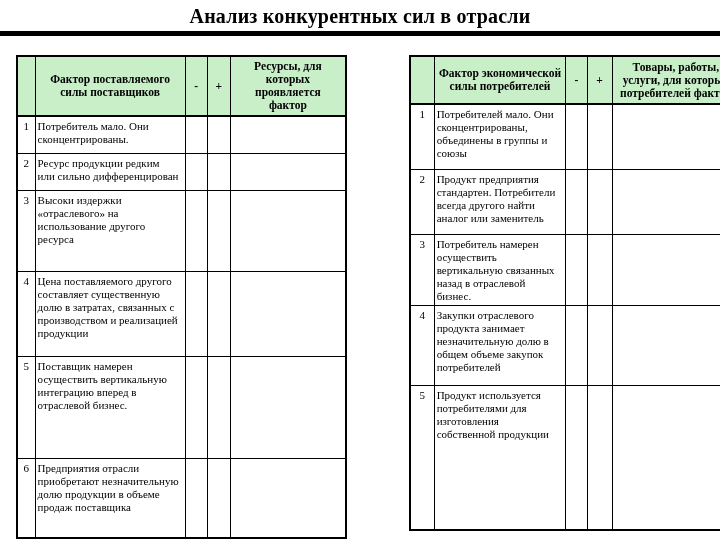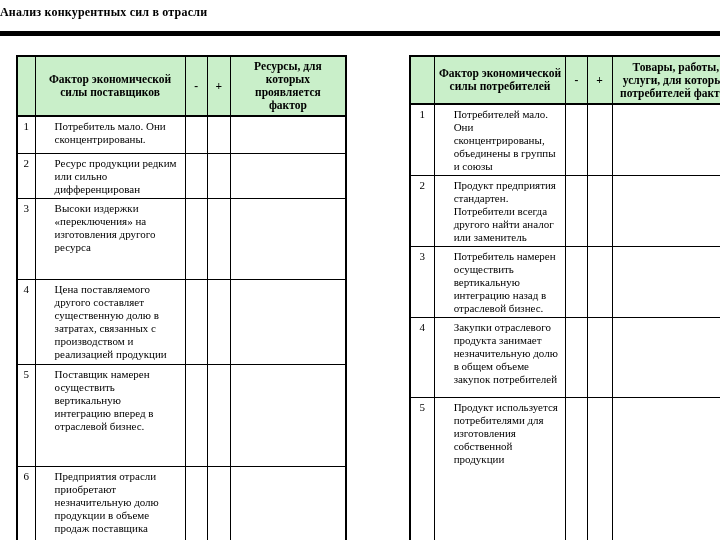--- a/index.html
+++ b/index.html
@@ -13,21 +13,21 @@
   body {
     width: 720px; height: 540px;
     background: var(--background);
     font-family: "Liberation Serif", serif;
     color: var(--text);
     position: relative;
     overflow: hidden;
   }
   .title {
     position: absolute; top: 5px; left: 0; width: 720px;
-    font-weight: bold; font-size: 12px;
+    text-align: center; font-weight: bold; font-size: 20px;
     letter-spacing: 0.2px;
   }
   .rule {
     position: absolute; top: 31px; left: 0; width: 720px; height: 5px;
     background: var(--border);
   }
   table.tbl {
     position: absolute; top: 55px;
     border-collapse: collapse; table-layout: fixed;
     border: 2px solid var(--border);
@@ -41,21 +41,21 @@
   .tbl thead tr { border-bottom: 2px solid var(--border); }
   .tbl th {
     background: var(--header_bg);
     font-weight: bold; font-size: 11.5px; line-height: 13px;
     text-align: center; vertical-align: middle;
     padding: 3px 4px;
   }
   .tbl td {
     font-size: 11px; line-height: 13px;
     vertical-align: top; text-align: left;
-    padding: 3px 5px 2px 19px;
+    padding: 3px 5px 2px 2px;
     background: #ffffff;
   }
   .tbl td.num { text-align: center; padding: 3px 1px; }
 </style>
 </head>
 <body>
 
 <div class="title">Анализ конкурентных сил в отрасли</div>
 <div class="rule"></div>
 
@@ -63,21 +63,21 @@
   <colgroup>
     <col style="width:18px">
       <col style="width:149px">
       <col style="width:22px">
       <col style="width:23px">
       <col style="width:115px">
   </colgroup>
   <thead>
     <tr style="height:48px">
       <th></th>
-      <th>Фактор экономической силы поставщиков</th>
+      <th>Фактор поставляемого силы поставщиков</th>
       <th>-</th>
       <th>+</th>
       <th>Ресурсы, для которых проявляется фактор</th>
     </tr>
   </thead>
   <tbody>
     <tr style="height:37px">
       <td class="num">1</td>
       <td>Потребитель мало. Они сконцентрированы.</td>
       <td></td>
@@ -86,21 +86,21 @@
     </tr>
     <tr style="height:37px">
       <td class="num">2</td>
       <td>Ресурс продукции редким или сильно дифференцирован</td>
       <td></td>
       <td></td>
       <td></td>
     </tr>
     <tr style="height:81px">
       <td class="num">3</td>
-      <td>Высоки издержки «переключения» на изготовления другого ресурса</td>
+      <td>Высоки издержки «отраслевого» на использование другого ресурса</td>
       <td></td>
       <td></td>
       <td></td>
     </tr>
     <tr style="height:85px">
       <td class="num">4</td>
       <td>Цена поставляемого другого составляет существенную долю в затратах, связанных с производством и реализацией продукции</td>
       <td></td>
       <td></td>
       <td></td>
@@ -149,21 +149,21 @@
     </tr>
     <tr style="height:65px">
       <td class="num">2</td>
       <td>Продукт предприятия стандартен. Потребители всегда другого найти аналог или заменитель</td>
       <td></td>
       <td></td>
       <td></td>
     </tr>
     <tr style="height:67px">
       <td class="num">3</td>
-      <td>Потребитель намерен осуществить вертикальную интеграцию назад в отраслевой бизнес.</td>
+      <td>Потребитель намерен осуществить вертикальную связанных назад в отраслевой бизнес.</td>
       <td></td>
       <td></td>
       <td></td>
     </tr>
     <tr style="height:80px">
       <td class="num">4</td>
       <td>Закупки отраслевого продукта занимает незначительную долю в общем объеме закупок потребителей</td>
       <td></td>
       <td></td>
       <td></td>

